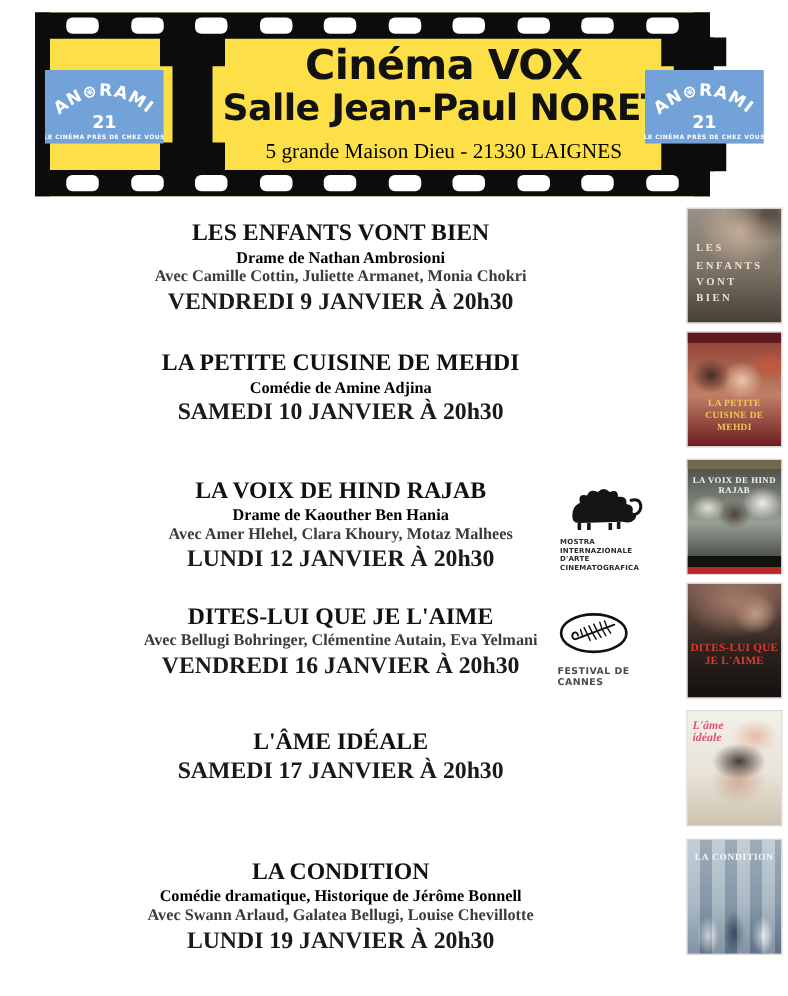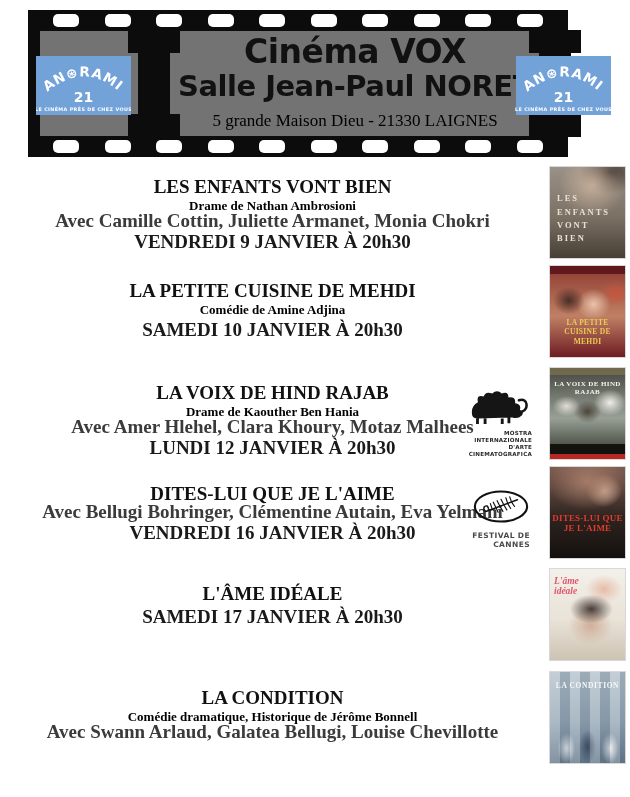--- a/index.html
+++ b/index.html
@@ -1,21 +1,21 @@
 <!DOCTYPE html>
 <html><head>
 <meta charset="utf-8">
 <style>
   * { box-sizing: border-box; }
   body { margin: 0; background: #fff; }
   .page { position: relative; width: 630px; height: 797px; background: #fff; overflow: hidden;
           font-family: "Liberation Serif", serif; }
 
   
-  .strip { position: absolute; left: 28px; top: 10px; width: 540px; height: 147px; background: #737373; }
+  .strip { position: absolute; left: 28px; top: 10px; width: 540px; height: 147px; background: #fde047; }
   .band { position: absolute; left: 0; width: 100%; height: 21px; background: #0c0c0c;
           display: flex; justify-content: space-evenly; align-items: center; }
   .band-top { top: 0; }
   .band-bottom { bottom: 0; }
   .hole { width: 26px; height: 13px; background: #fff; border-radius: 5px; display: block; }
   .edge { position: absolute; top: 0; bottom: 0; background: #0c0c0c; }
   .edge-left { left: 0; width: 12px; }
   .edge-right { right: 0; width: 13px; }
   .ibeam { position: absolute; top: 20px; bottom: 20px; width: 52px; }
   .ibeam-left { left: 100px; }
@@ -32,21 +32,21 @@
   .address     { font-family: "Liberation Serif", serif; font-size: 17px; margin-top: 9px; color: #000; text-align: center; }
 
   .pano-logo { position: absolute; z-index: 3; }
   .pano-left  { left: 8px;  top: 46px; }
   .pano-right { left: 487px; top: 46px; }
 
   
   .film { position: absolute; left: 0; width: 545px; text-align: center; color: #000; }
   .ftitle { margin: 0; font-size: 19px; font-weight: bold; line-height: 21px; color: #111; }
   .fgenre { margin: 1px 0 0 0; font-size: 13px; font-weight: bold; line-height: 15px; color: #000000; }
-  .fcast  { margin: 0; font-size: 19px; font-weight: bold; line-height: 16px; color: #3b3b3b; }
+  .fcast  { margin: 0; font-size: 13px; font-weight: bold; line-height: 16px; color: #3b3b3b; }
   .fdate  { margin: 2px 0 0 0; font-size: 19px; font-weight: 600; line-height: 22px; color: #1a1a1a; }
 
   
   .poster { position: absolute; left: 549px; width: 77px; height: 93px; overflow: hidden;
             border: 1px solid #d8d8d8;
             background: linear-gradient(180deg, var(--c1), var(--c2) 55%, var(--c3)); }
   .poster::before { content: ""; position: absolute; inset: 0; background: var(--fig, none); }
   .ptitle { position: absolute; width: 100%; text-align: center; font-weight: bold; z-index: 2;
             font-family: "Liberation Serif", serif; }
 
@@ -73,21 +73,21 @@
                radial-gradient(ellipse 35% 22% at 72% 22%, rgba(225,150,120,.55), rgba(225,150,120,0) 70%); }
   .p5 .ptitle { top: 9%; left: 4px; width: 48px; text-align: left; font-style: italic;
                 font-size: 9.5px; line-height: 1.05; }
   .p6 { --fig: repeating-linear-gradient(90deg, rgba(255,255,255,.22) 0 10px, rgba(90,110,130,.25) 10px 20px),
                radial-gradient(ellipse 16% 26% at 50% 82%, rgba(45,60,85,.95), rgba(45,60,85,0) 72%),
                radial-gradient(ellipse 16% 24% at 22% 84%, rgba(245,245,245,.95), rgba(245,245,245,0) 72%),
                radial-gradient(ellipse 16% 24% at 80% 84%, rgba(240,240,242,.95), rgba(240,240,242,0) 72%); }
   .p6 .ptitle { top: 10%; font-size: 7.5px; line-height: 1.25; letter-spacing: .6px; }
 
   
-  .award { position: absolute; text-align: right; color: #222; }
+  .award { position: absolute; text-align: left; color: #222; }
   .venice { left: 448px; top: 386px; width: 84px; }
   .cannes { left: 446px; top: 489px; width: 84px; }
   .award-text { font-family: "DejaVu Sans", sans-serif; font-weight: bold; }
   .venice .award-text { font-size: 5.6px; line-height: 7px; letter-spacing: .2px; color: #2a2a2a; }
   .cannes .award-text { font-size: 7.5px; letter-spacing: .4px; margin-top: 3px; color: #4a4a4a; }
 </style>
 </head>
 <body>
 
 <div class="page">
@@ -185,20 +185,21 @@
 
   <section class="film" style="top:583px">
     <h2 class="ftitle">L'ÂME IDÉALE</h2>
     <p class="fdate">SAMEDI 17 JANVIER À 20h30</p>
   </section>
 
   <section class="film" style="top:687px">
     <h2 class="ftitle">LA CONDITION</h2>
     <p class="fgenre">Comédie dramatique, Historique de Jérôme Bonnell</p>
     <p class="fcast">Avec Swann Arlaud, Galatea Bellugi, Louise Chevillotte</p>
+    <p class="fdate">LUNDI 19 JANVIER À 20h30</p>
   </section>
 
   <div class="poster p1" style="top: 166px; --c1: #9a9187; --c2: #7b7064; --c3: #473f35; color: rgb(233, 226, 210);">
     <span class="ptitle">LES ENFANTS VONT BIEN</span>
   </div>
   <div class="poster p2" style="top: 265px; --c1: #8e3a30; --c2: #c08065; --c3: #6e1c22; color: rgb(236, 203, 82);">
     <span class="ptitle">LA PETITE CUISINE DE MEHDI</span>
   </div>
   <div class="poster p3" style="top: 367px; --c1: #43463e; --c2: #98a096; --c3: #2a2c24; color: rgb(243, 242, 236);">
     <span class="ptitle">LA VOIX DE HIND RAJAB</span>

